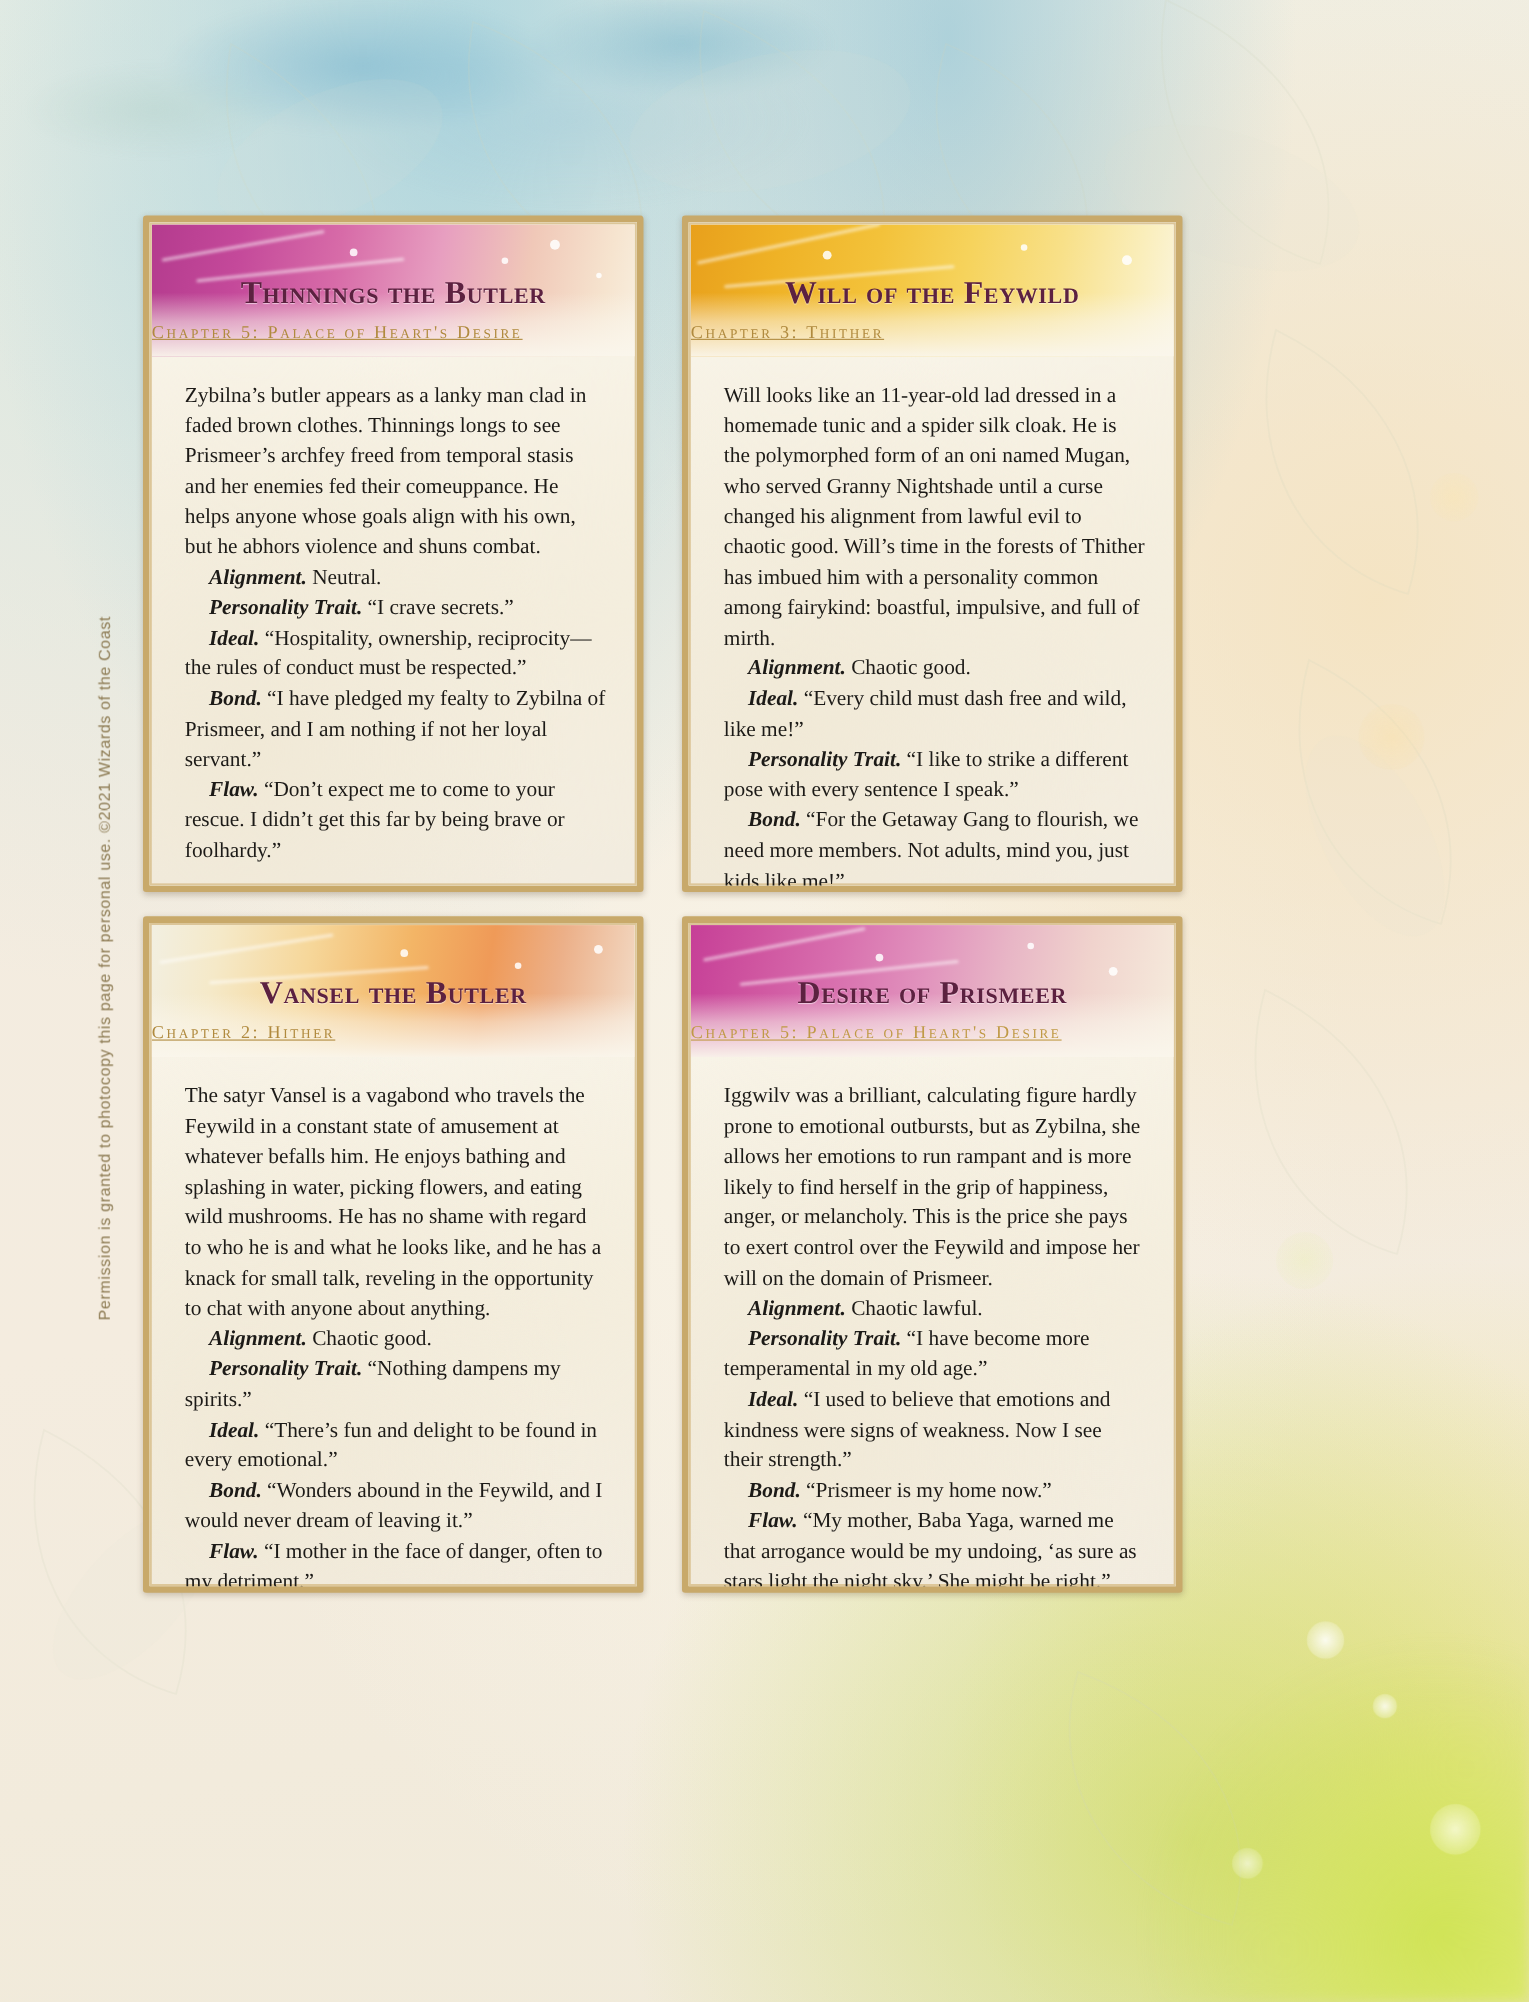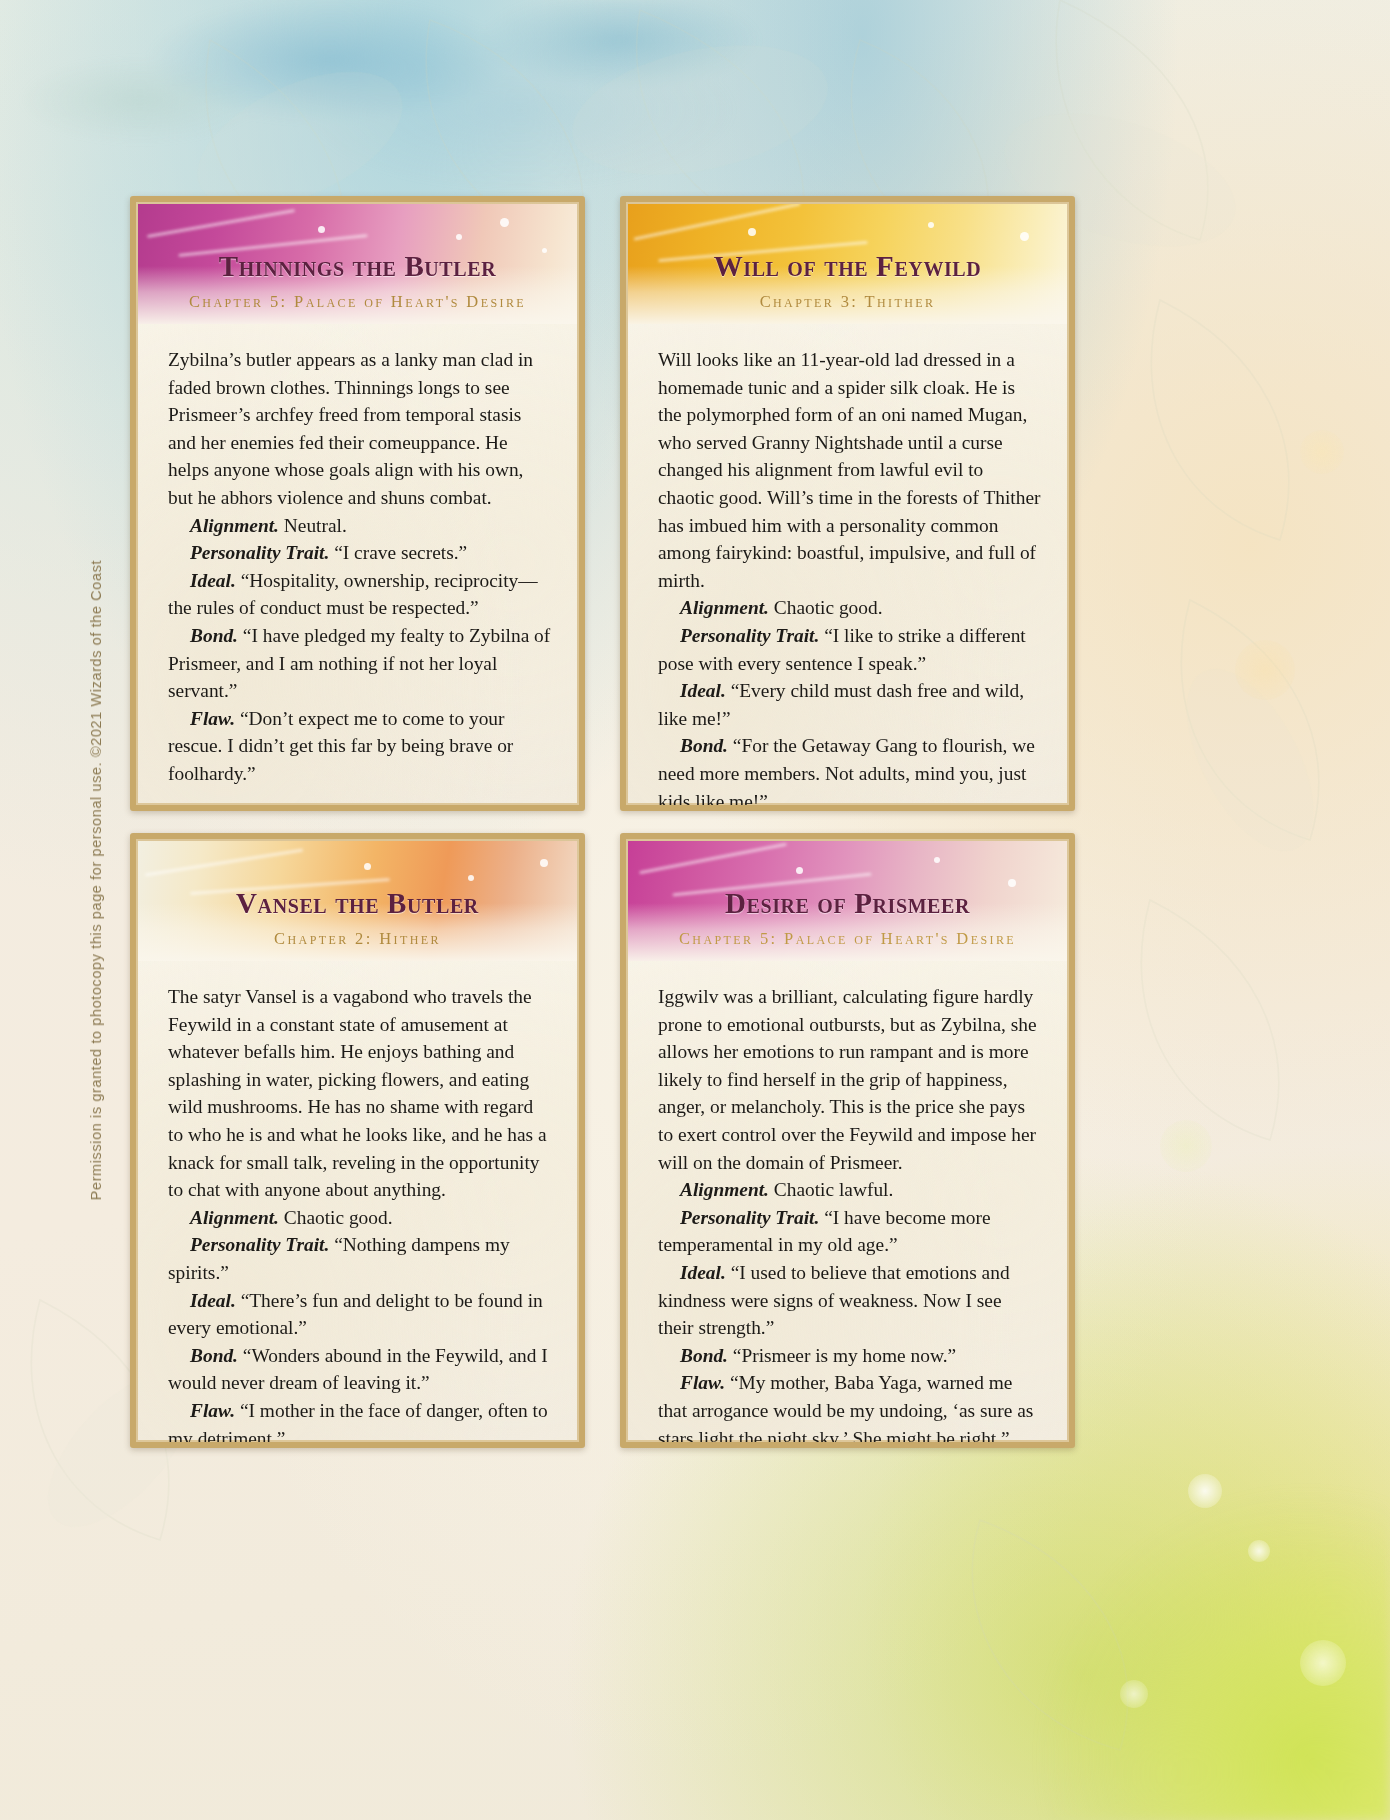--- a/index.html
+++ b/index.html
@@ -160,26 +160,26 @@
     font-weight: bold;
     font-size: 29px;
     letter-spacing: 0.6px;
     color: #5c2140;
     text-shadow: 0 1px 1px rgba(255,255,255,0.6);
   }
   .card-subtitle {
     position: absolute;
     left: 0; right: 0;
     top: 88px;
-    text-align: center;
     font-family: "Liberation Serif", serif;
     font-variant: small-caps;
     font-size: 16.5px;
     letter-spacing: 2.4px;
     color: #b08a3e;
+    text-decoration: underline;
   }
   .card-subtitle.onpurple { color: #c09a46; }
 
   .card-body {
     position: absolute;
     left: 30px;
     right: 26px;
     top: 142px;
     bottom: 18px;
     font-size: 19.4px;
@@ -277,22 +277,22 @@
         <div class="hdr-spark" style="left:120px; top:24px; width:8px; height:8px;"></div>
         <div class="hdr-spark" style="left:300px; top:18px; width:6px; height:6px;"></div>
         <div class="hdr-spark" style="left:392px; top:28px; width:9px; height:9px;"></div>
         <div class="hdr-fade"></div>
         <div class="card-title">Will of the Feywild</div>
         <div class="card-subtitle">Chapter 3: Thither</div>
       </div>
       <div class="card-body">
         <p class="lead">Will looks like an 11-year-old lad dressed in a homemade tunic and a spider silk cloak. He is the polymorphed form of an oni named Mugan, who served Granny Nightshade until a curse changed his alignment from lawful evil to chaotic good. Will’s time in the forests of Thither has imbued him with a personality common among fairykind: boastful, impulsive, and full of mirth.</p>
         <p class="indented"><span class="trait-label">Alignment.</span> <span>Chaotic good.</span></p>
+        <p class="indented"><span class="trait-label">Ideal.</span> <span>“Every child must dash free and wild, like me!”</span></p>
         <p class="indented"><span class="trait-label">Personality Trait.</span> <span>“I like to strike a different pose with every sentence I speak.”</span></p>
-        <p class="indented"><span class="trait-label">Ideal.</span> <span>“Every child must dash free and wild, like me!”</span></p>
         <p class="indented"><span class="trait-label">Bond.</span> <span>“For the Getaway Gang to flourish, we need more members. Not adults, mind you, just kids like me!”</span></p>
 
       </div>
     </div>
   </div>
 
   <div class="card">
     <div class="card-inner">
       <div class="card-header">
         <div class="hdr-art hdr-orange"></div>

